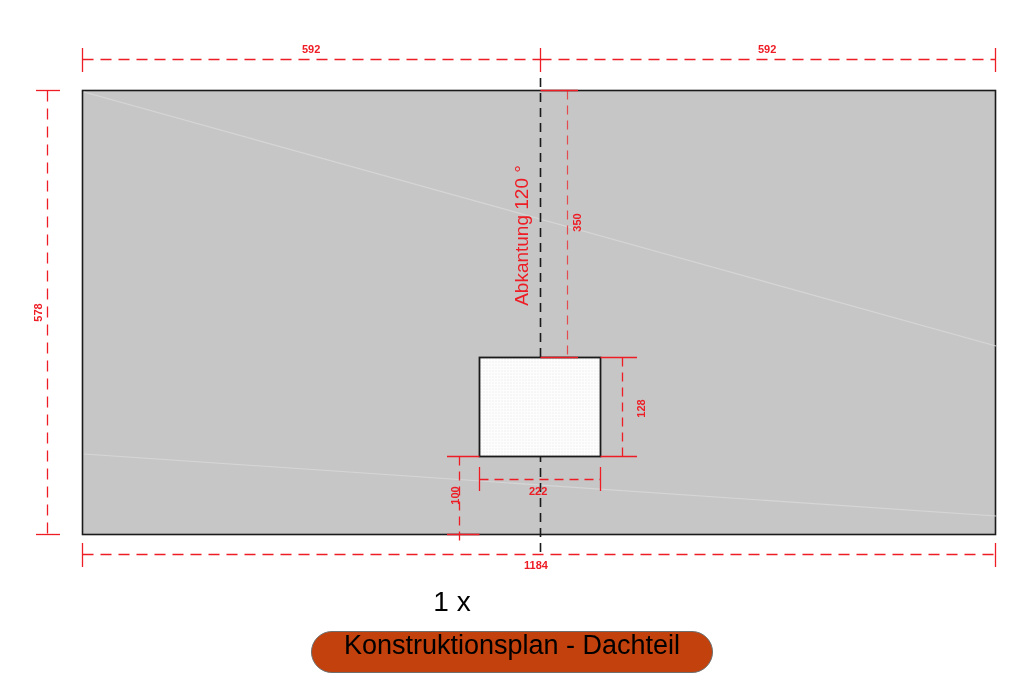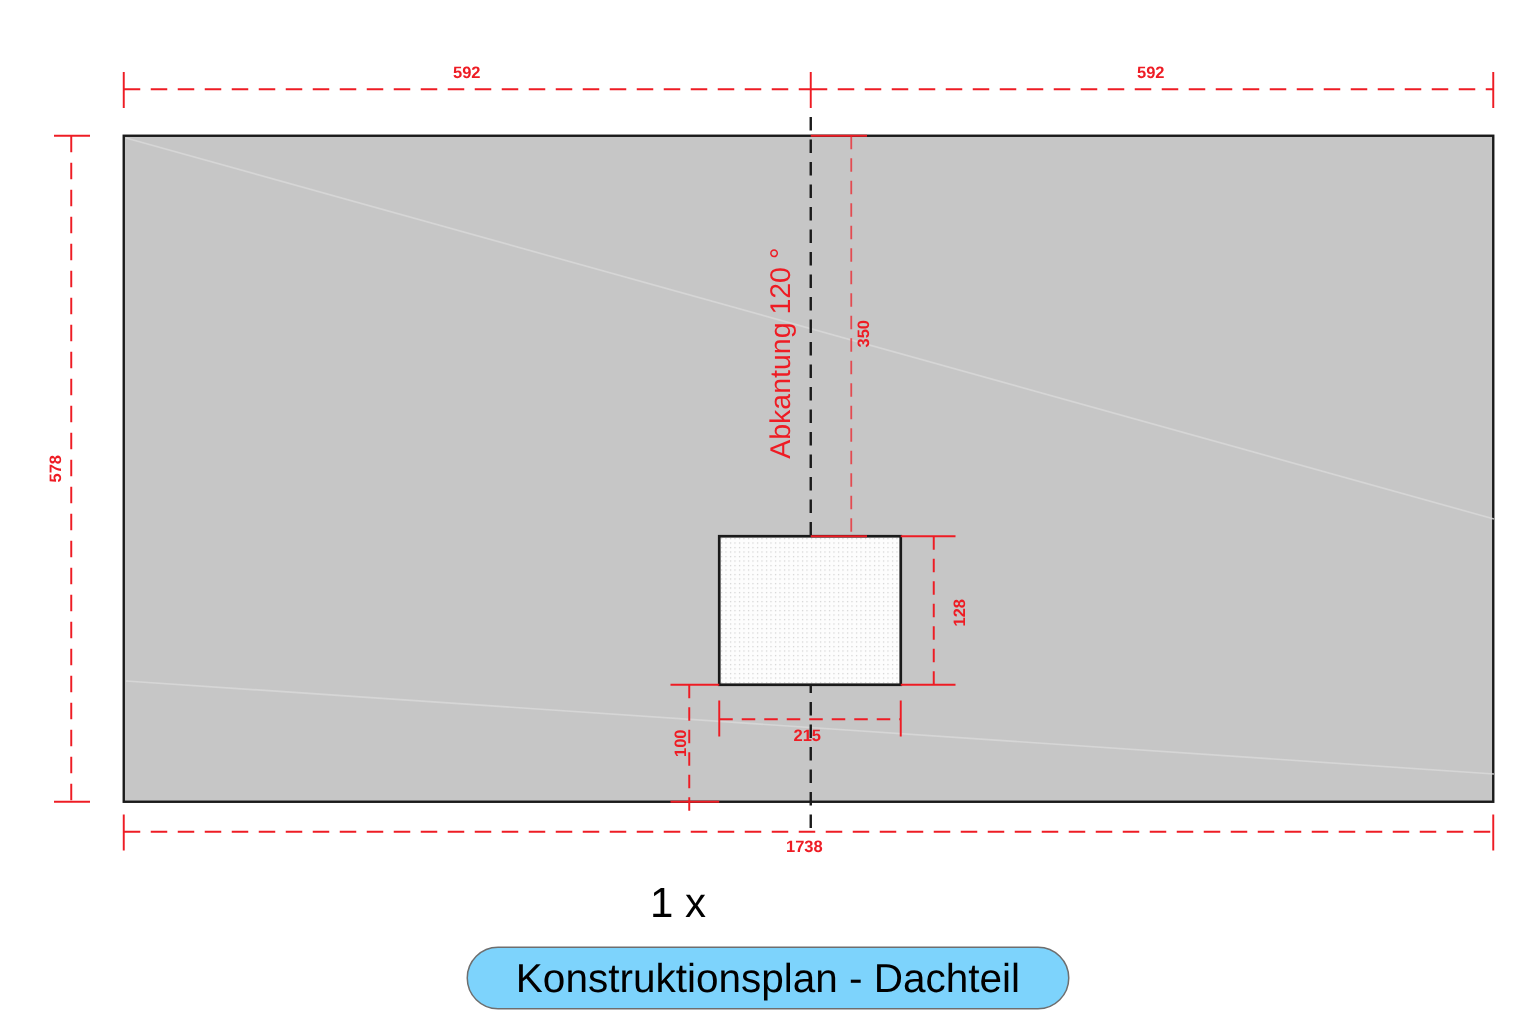--- a/index.html
+++ b/index.html
@@ -64,23 +64,23 @@
 
   .title-pill {
     position: absolute;
     left: 311px;
     top: 615px;
     width: 402px;
     height: 42px;
     box-sizing: border-box;
     border: 1.5px solid #6e6e6e;
     border-radius: 21px;
-    background: #7dd3fc;
+    background: #c2410c;
     display: flex;
-    align-items: center;
+    align-items: flex-start;
     justify-content: center;
   }
   .title-pill span {
     font-family: "Liberation Sans", sans-serif;
     font-size: 27px;
     color: #000000;
     line-height: 1;
     white-space: nowrap;
   }
 </style>
@@ -147,27 +147,27 @@
     </g>
   </svg>
 
   
   <div class="dim-label" style="left:302px; top:28px;">592</div>
 
   <div class="dim-label" style="left:758px; top:28px;">592</div>
 
   <div class="dim-label vert" style="left:24px; top:291px; width:28px; text-align:center;">578</div>
 
-  <div class="dim-label" style="left:524px; top:544px;">1738</div>
+  <div class="dim-label" style="left:524px; top:544px;">1184</div>
 
   <div class="dim-label vert" style="left:563px; top:201px; width:28px; text-align:center;">350</div>
 
   <div class="dim-label vert" style="left:627px; top:387px; width:28px; text-align:center;">128</div>
 
-  <div class="dim-label" style="left:529px; top:470px;">215</div>
+  <div class="dim-label" style="left:529px; top:470px;">222</div>
 
   <div class="dim-label vert" style="left:441px; top:474px; width:28px; text-align:center;">100</div>
 
   
   <div class="note-label" style="left:441px; top:210px; width:160px; text-align:center;">Abkantung 120 °</div>
 
   
   <div class="qty-label">1 x</div>
 
   <div class="title-pill">

